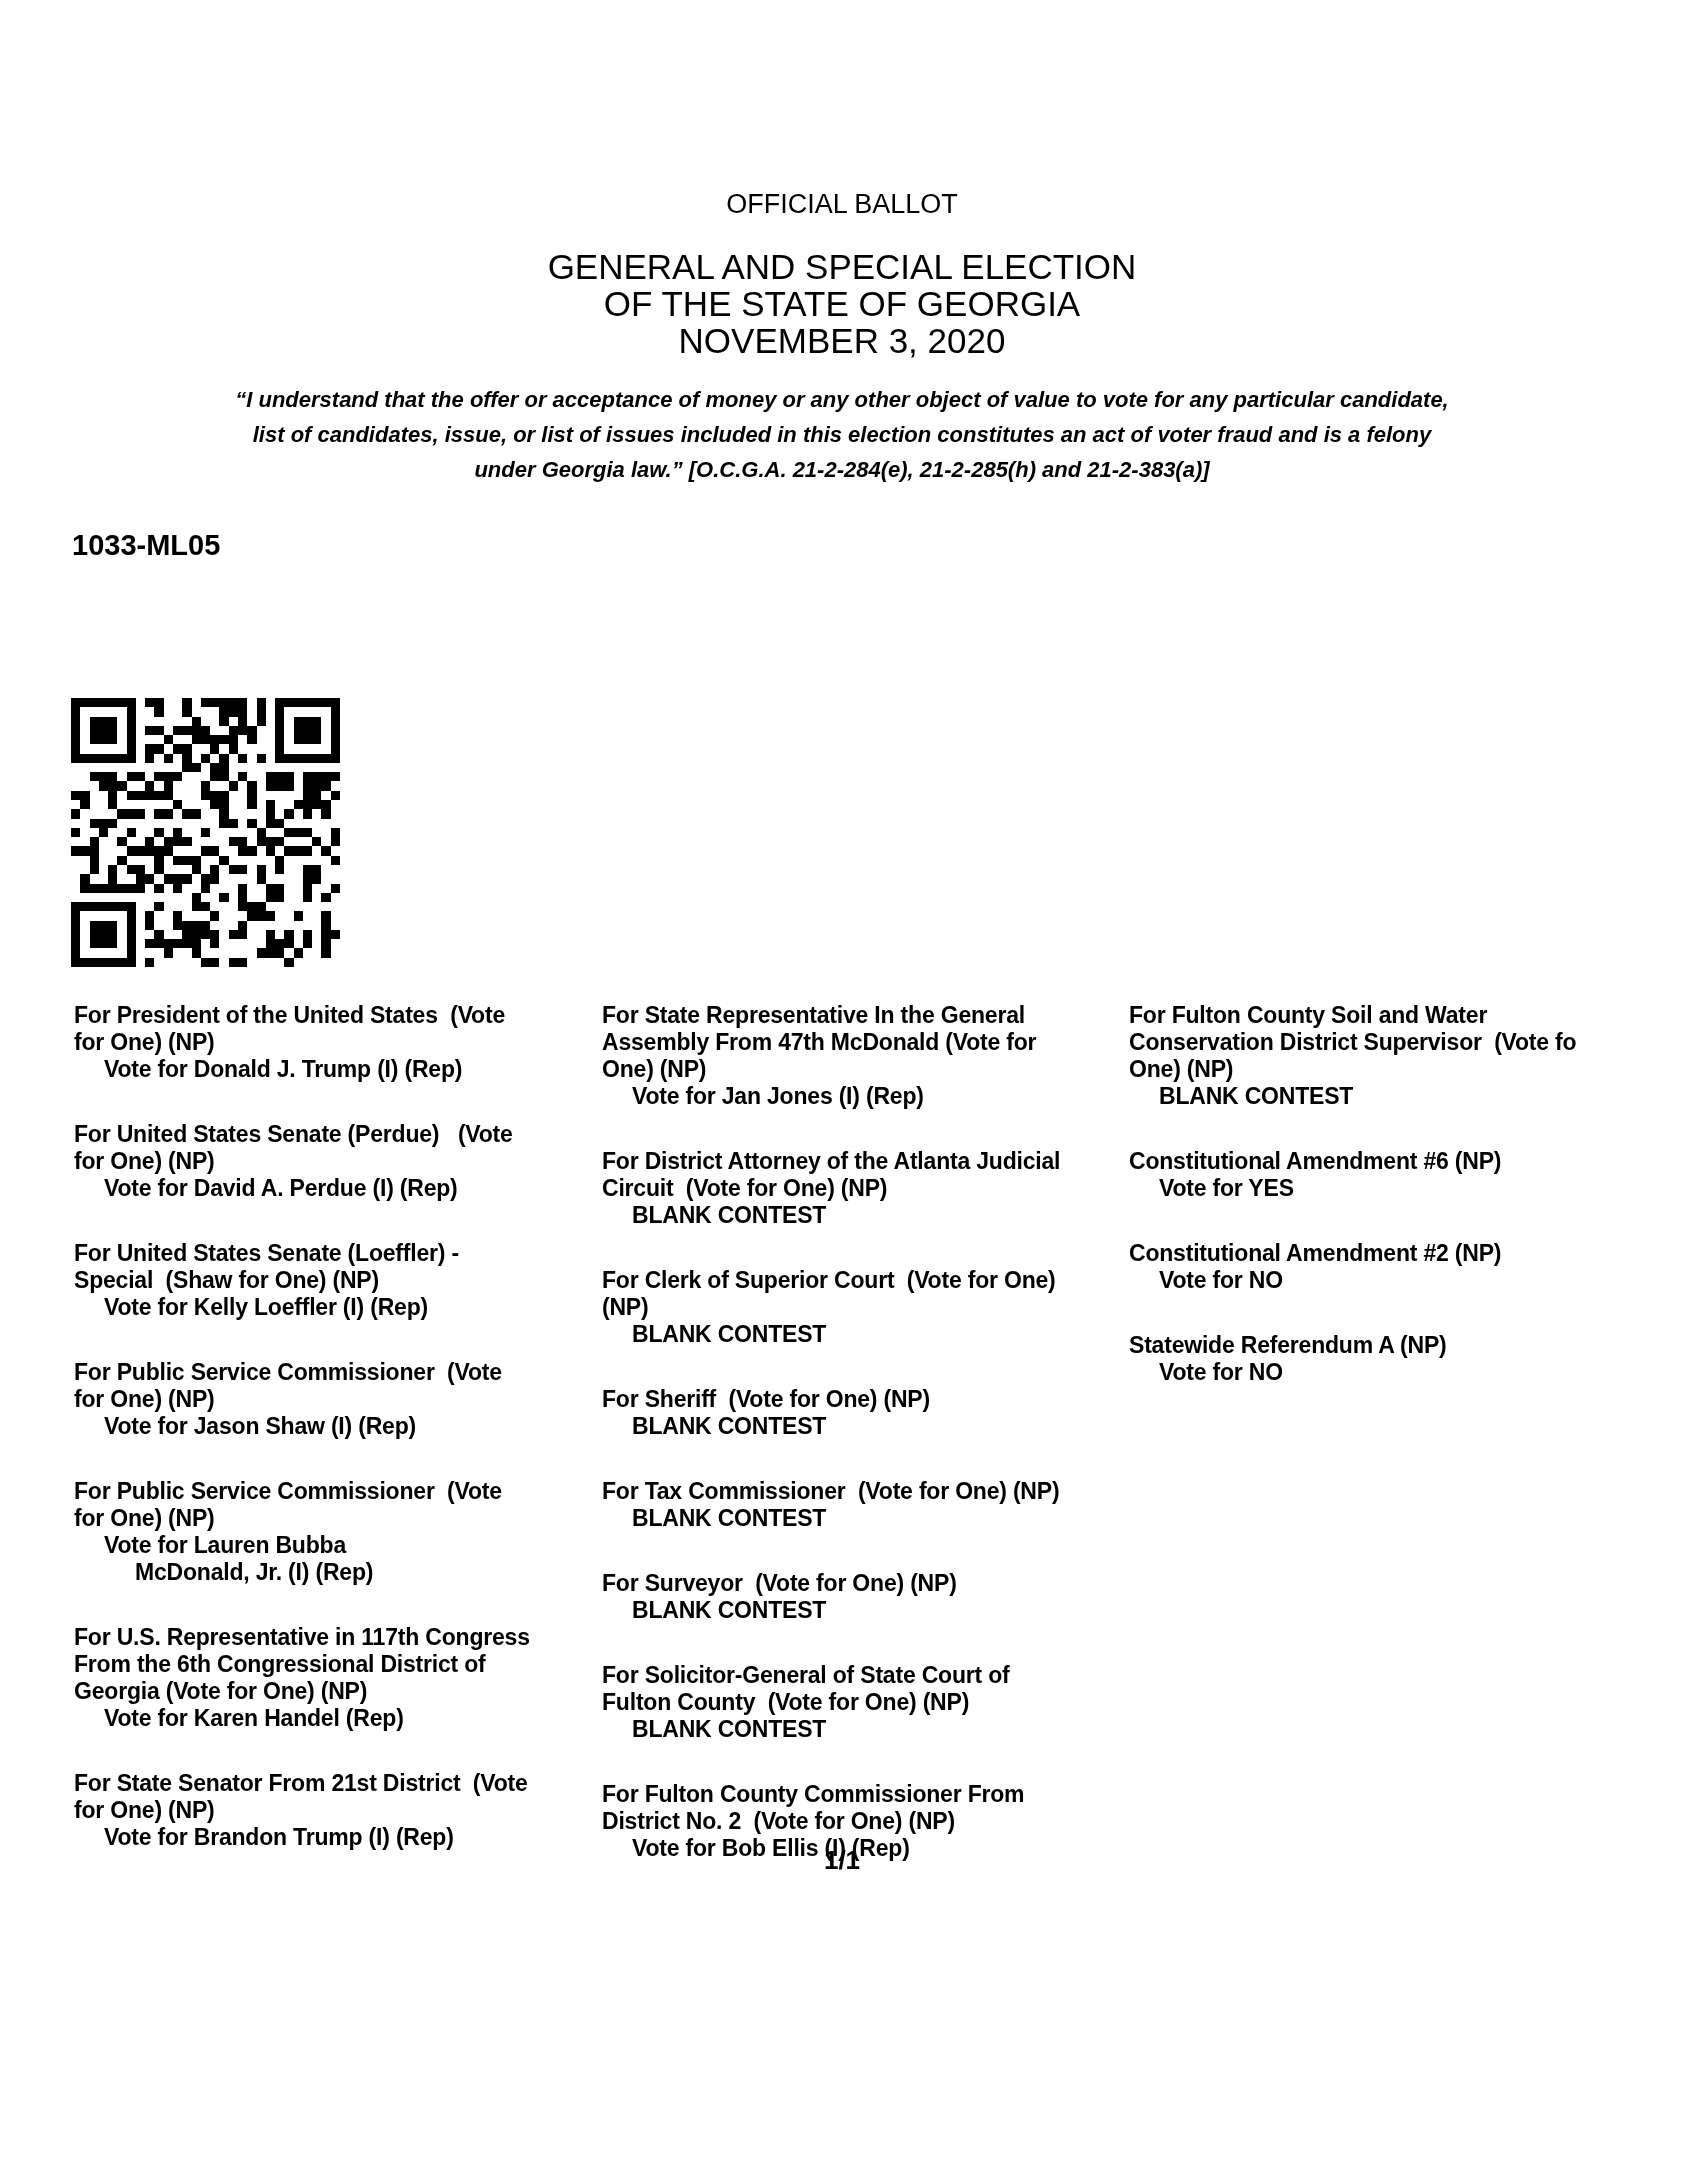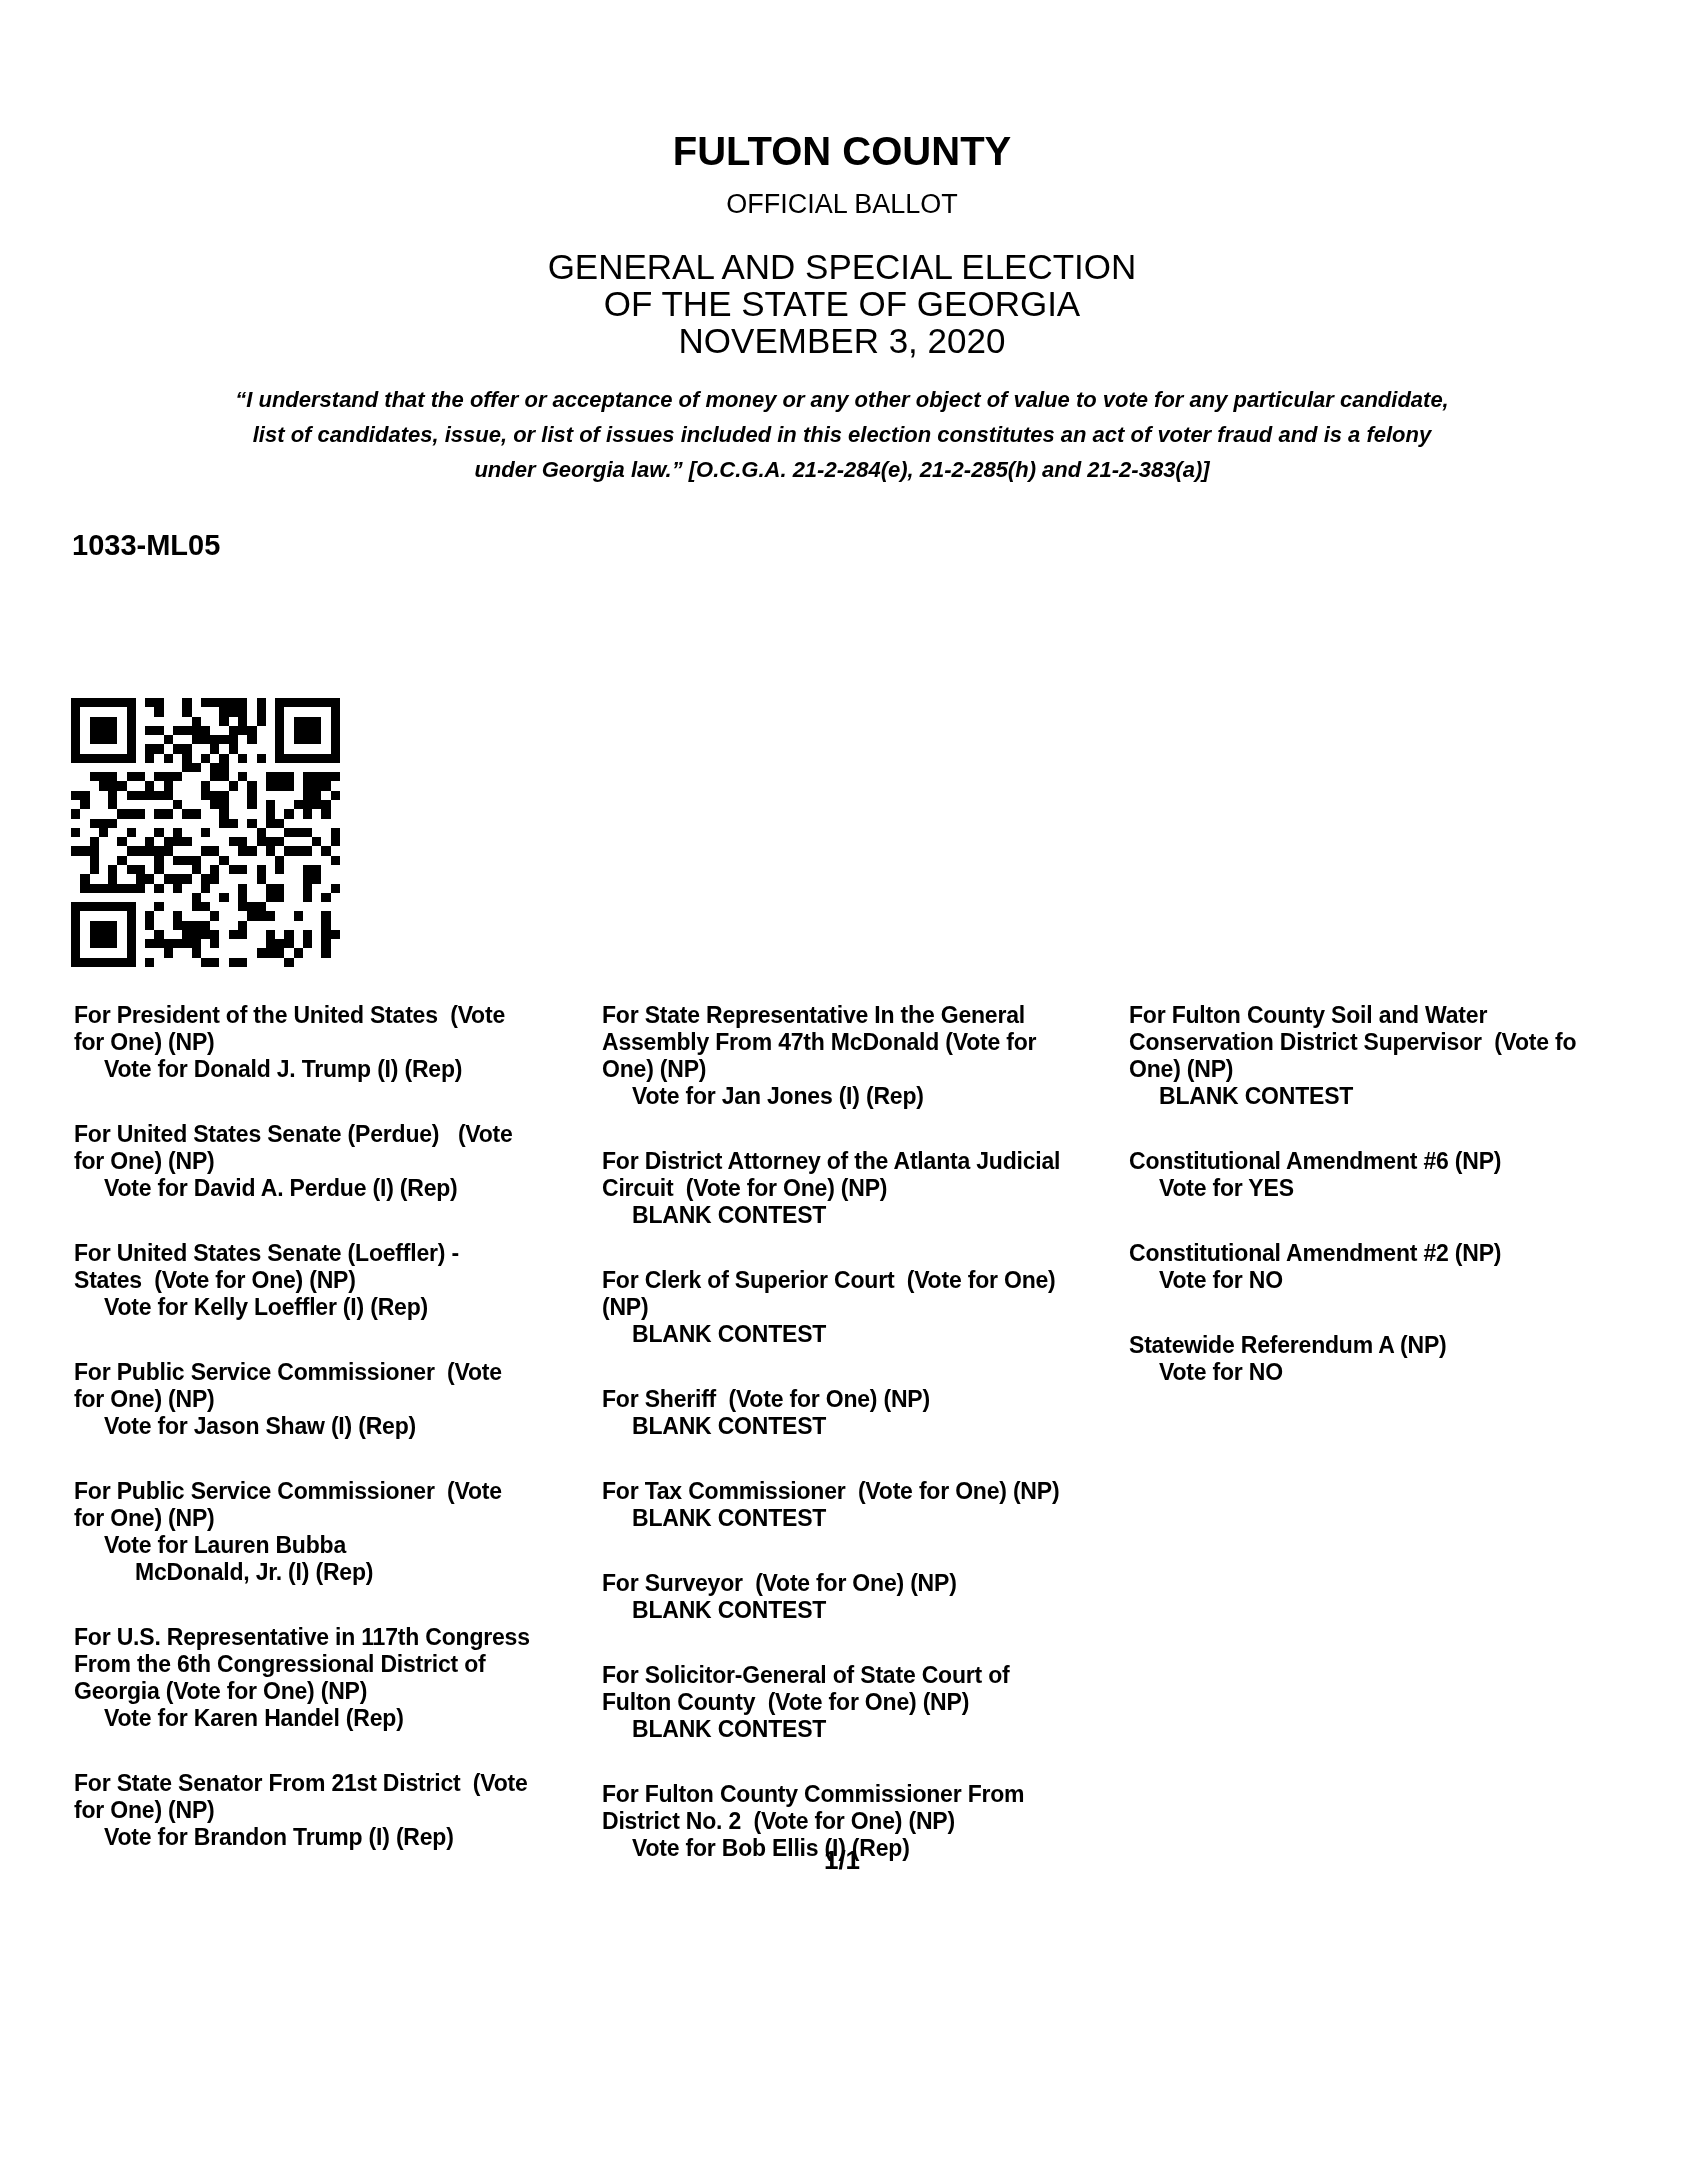--- a/index.html
+++ b/index.html
@@ -71,21 +71,20 @@
     top: 1845px;
     font-size: 26px;
     font-weight: 600;
   }
 </style>
 </head>
 <body>
 
 <div class="page">
 
-  <div class="abs center title-county">FULTON COUNTY</div>
   <div class="abs center title-ballot">OFFICIAL BALLOT</div>
 
   <div class="abs center title-election">
     <div>GENERAL AND SPECIAL ELECTION</div>
     <div>OF THE STATE OF GEORGIA</div>
     <div>NOVEMBER 3, 2020</div>
   </div>
 
   <div class="abs center disclaimer">
     <div>“I understand that the offer or acceptance of money or any other object of value to vote for any particular candidate,</div>
@@ -490,21 +489,21 @@
         <div class="line ind0">for One) (NP)</div>
         <div class="line ind1">Vote for Donald J. Trump (I) (Rep)</div>
       </div>
       <div class="contest">
         <div class="line ind0">For United States Senate (Perdue)   (Vote</div>
         <div class="line ind0">for One) (NP)</div>
         <div class="line ind1">Vote for David A. Perdue (I) (Rep)</div>
       </div>
       <div class="contest">
         <div class="line ind0">For United States Senate (Loeffler) -</div>
-        <div class="line ind0">States  (Vote for One) (NP)</div>
+        <div class="line ind0">Special  (Shaw for One) (NP)</div>
         <div class="line ind1">Vote for Kelly Loeffler (I) (Rep)</div>
       </div>
       <div class="contest">
         <div class="line ind0">For Public Service Commissioner  (Vote</div>
         <div class="line ind0">for One) (NP)</div>
         <div class="line ind1">Vote for Jason Shaw (I) (Rep)</div>
       </div>
       <div class="contest">
         <div class="line ind0">For Public Service Commissioner  (Vote</div>
         <div class="line ind0">for One) (NP)</div>

